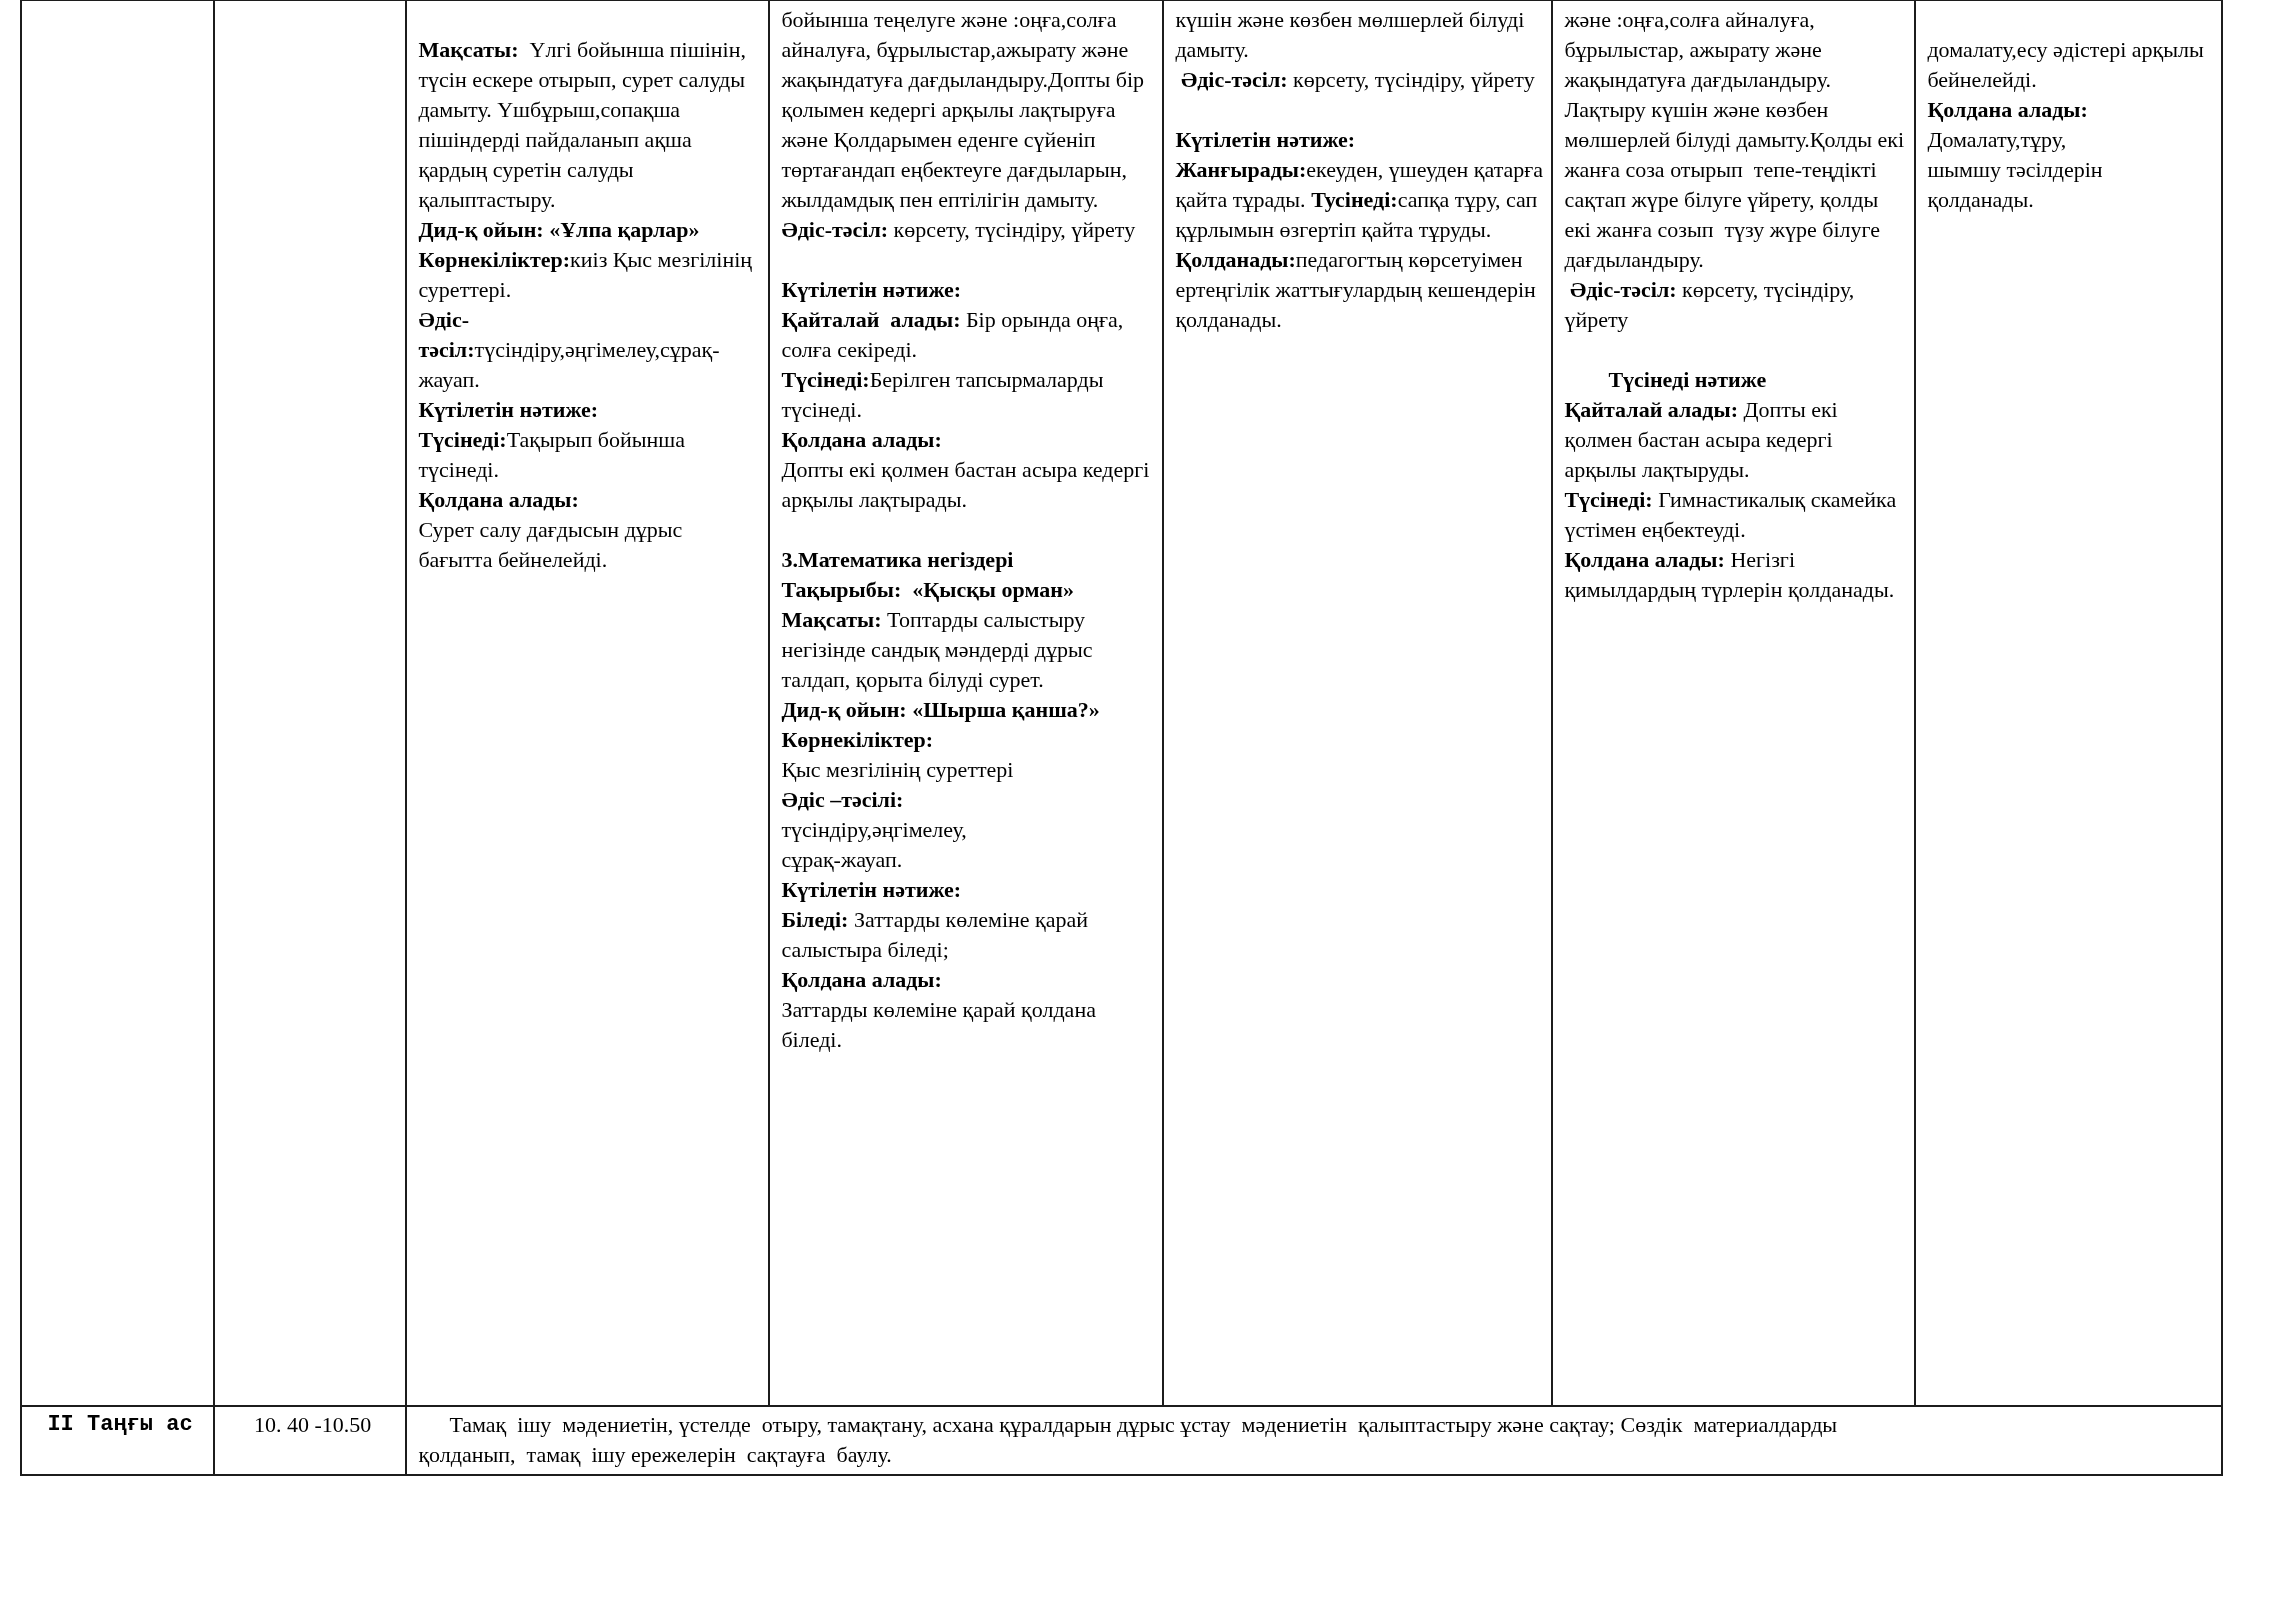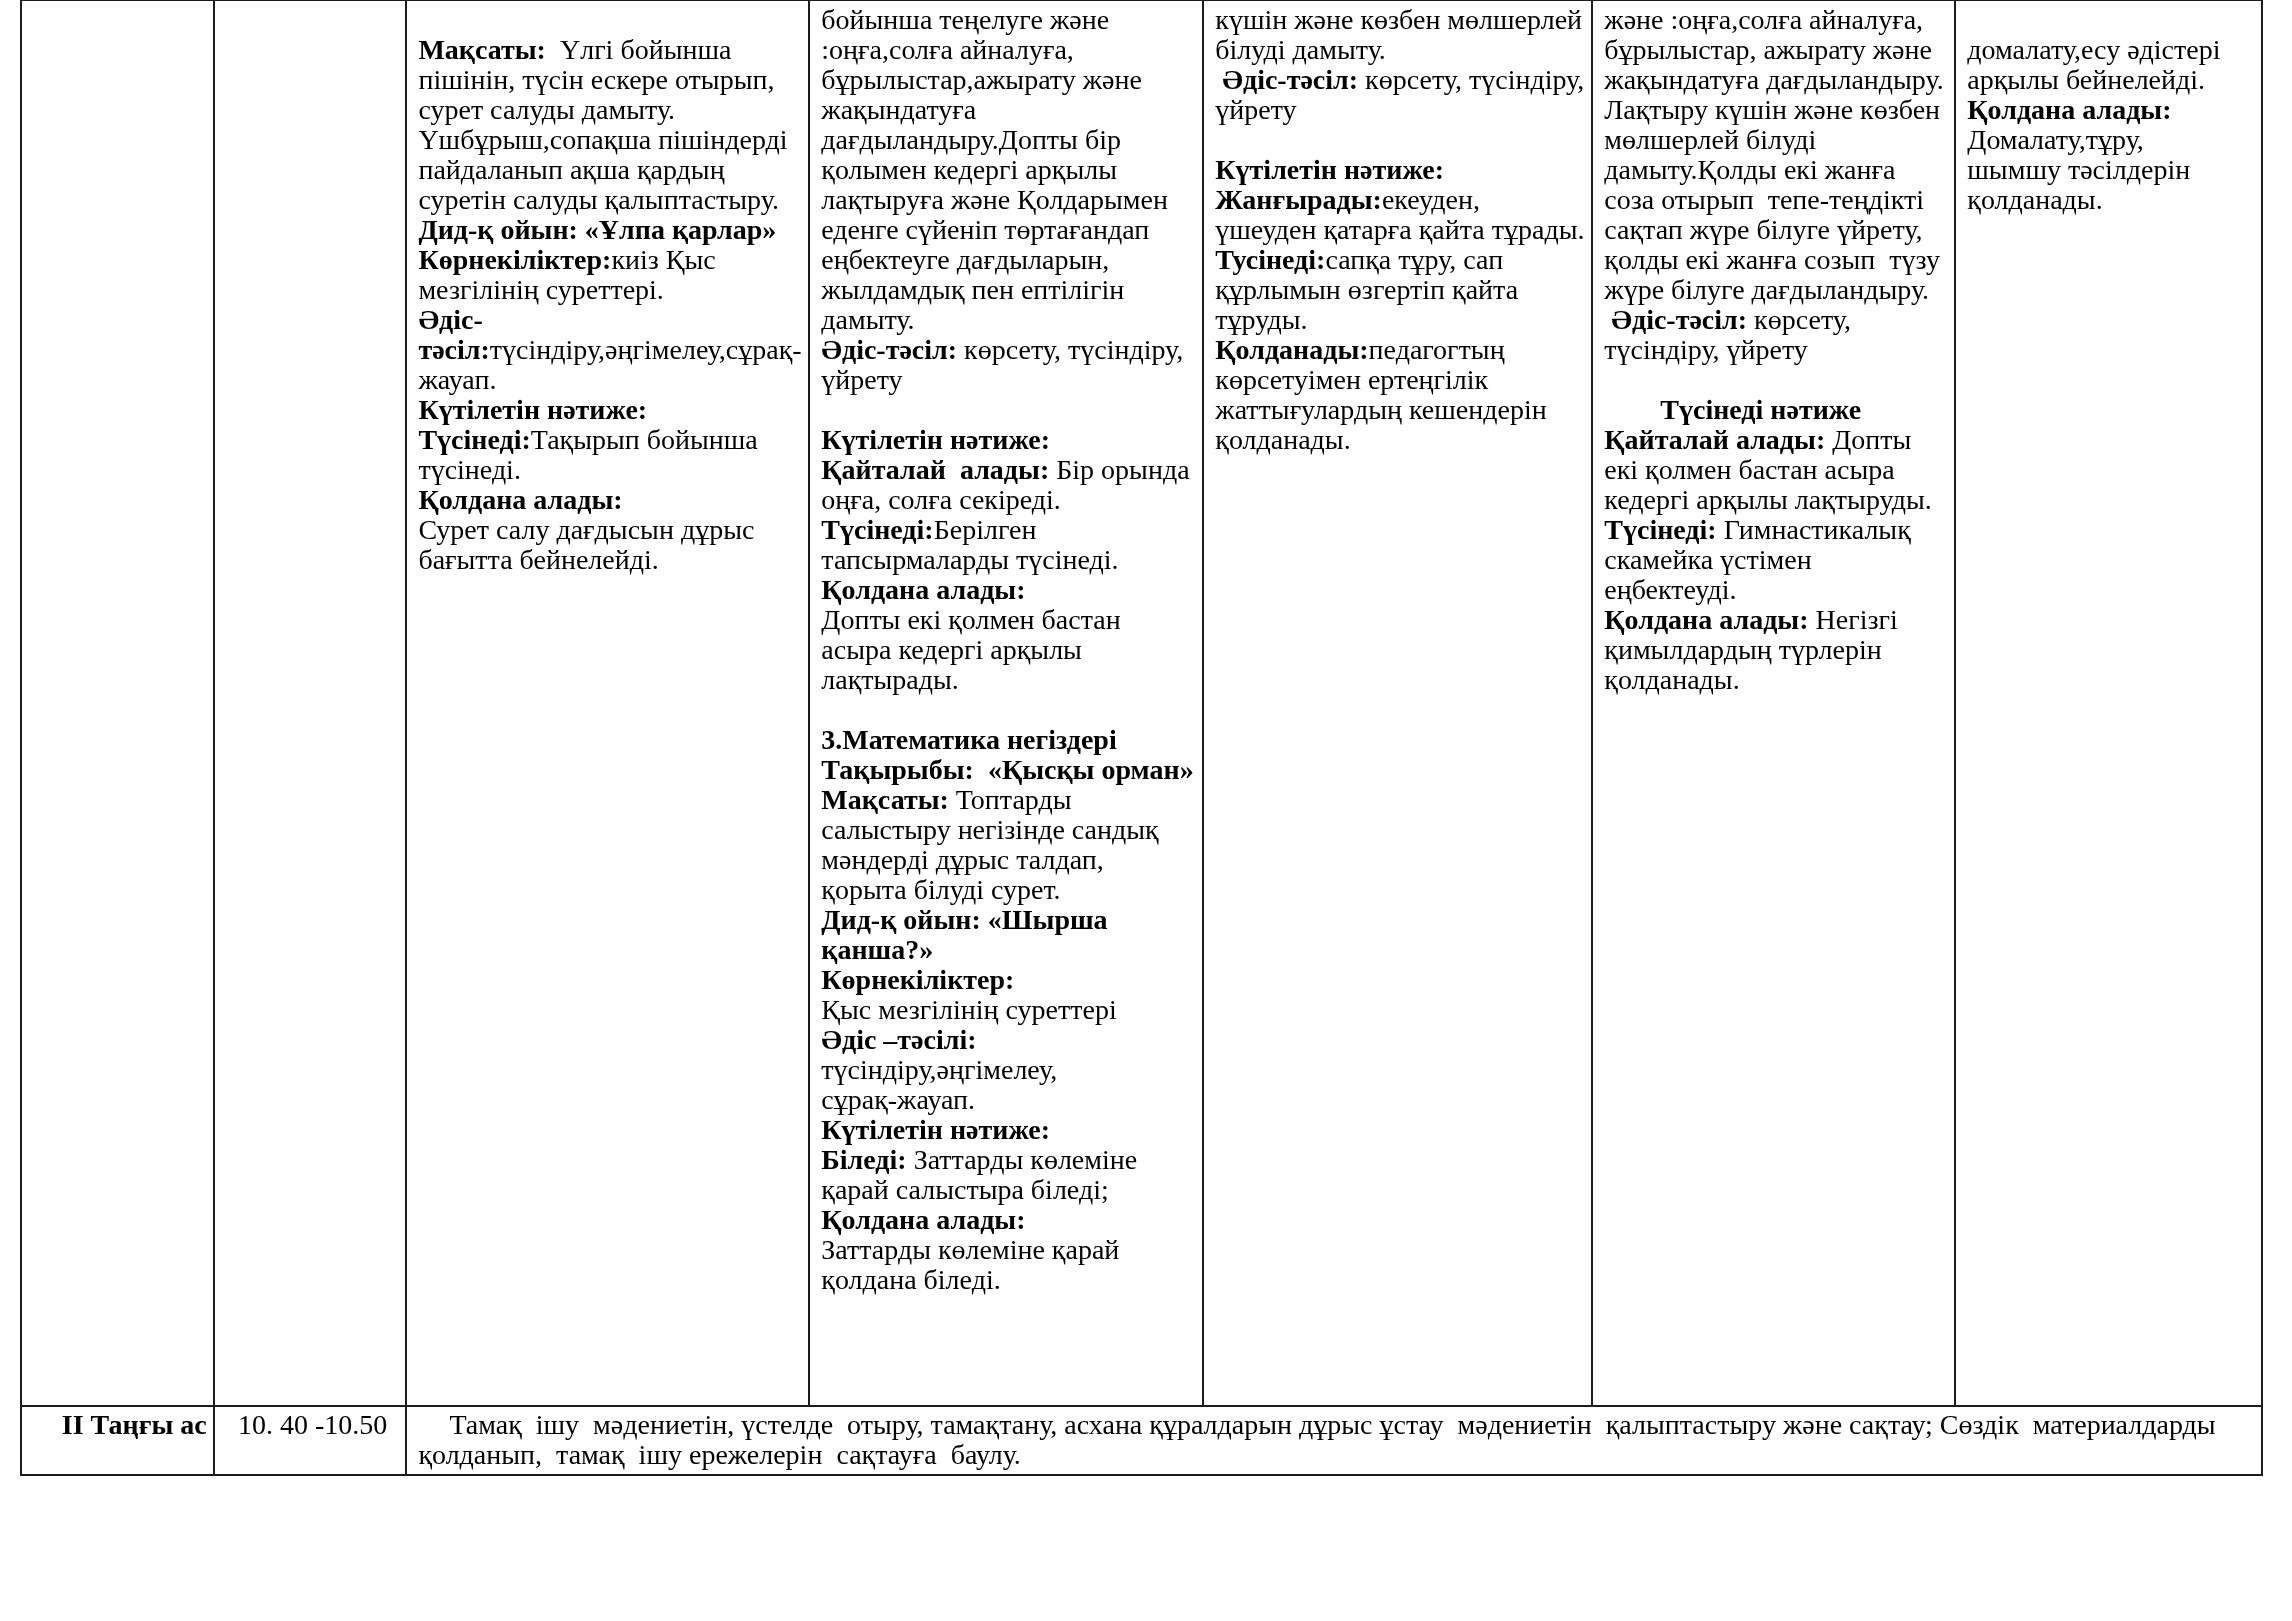--- a/index.html
+++ b/index.html
@@ -13,31 +13,31 @@
   }
   table.plan{
     position:absolute;left:19.6px;top:-2px;
     border-collapse:collapse;
     table-layout:fixed;
   }
   table.plan td{
     border:2px solid #1c1c1c;
     vertical-align:top;
     padding:3.9px 5.9px 3.9px 11.8px;
-    font-size:28px;
+    font-size:22px;
     line-height:30px;
     white-space:pre-wrap;
     word-wrap:break-word;
     overflow:hidden;
     box-sizing:border-box;
   }
   tr.r1 td{height:1406px;border-bottom:2.9px solid #1c1c1c;border-top:3.9px solid #1c1c1c;}
   tr.r2 td{height:59px;border-bottom:2.9px solid #1c1c1c;}
   td .b{font-weight:bold;margin-top:36px;}
-  td.label-cell{font-weight:bold;text-align:right;padding-left:3.9px;padding-right:3.9px;}
+  td.label-cell{font-weight:bold;text-align:center;padding-left:3.9px;padding-right:3.9px;font-family:Liberation Mono, monospace;}
   td.time-cell{text-align:center;padding-left:3.9px;padding-right:3.9px;border-radius:6px;}
   td.desc-cell{text-indent:31px;padding-left:9.8px;padding-right:9.8px;}
 </style>
 </head>
 <body>
 
 <div class="page">
   <table class="plan">
     <colgroup>
       <col style="width:193px">

